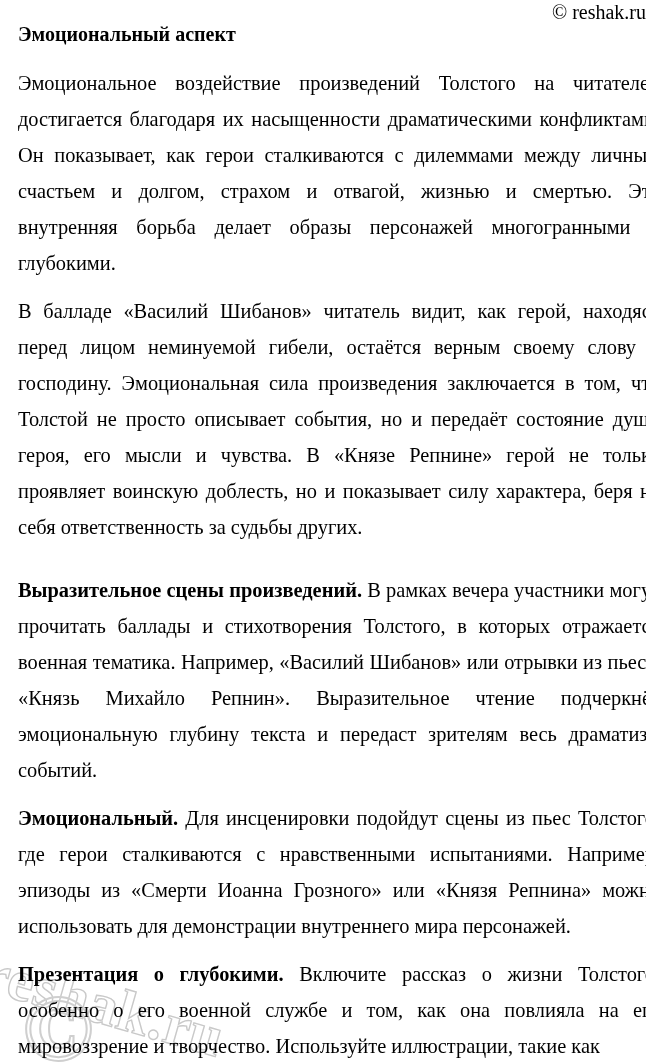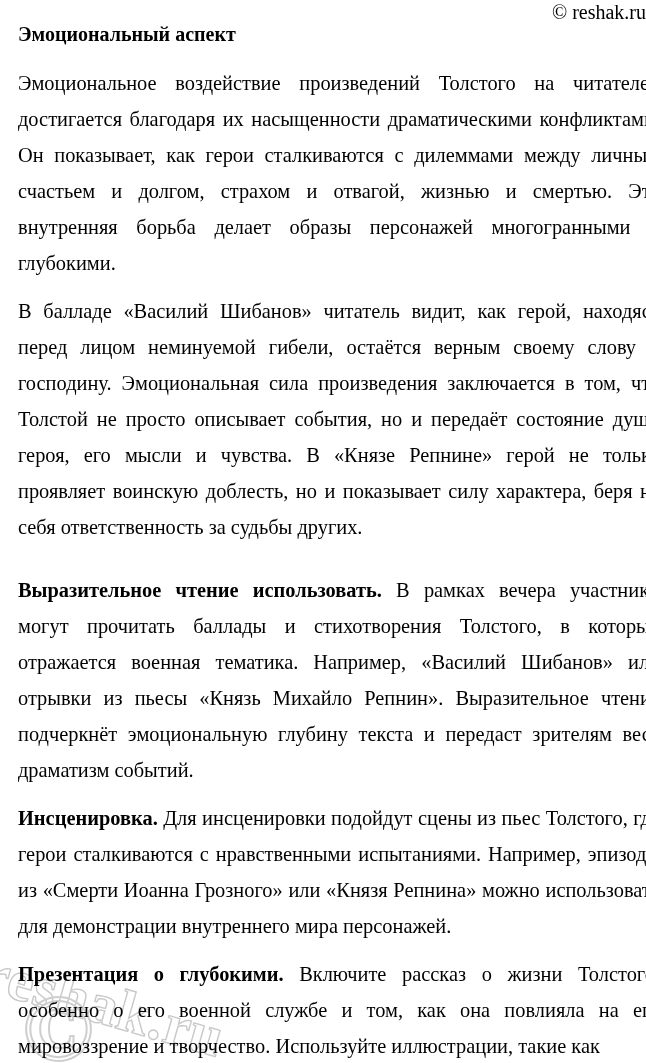--- a/index.html
+++ b/index.html
@@ -135,24 +135,24 @@
 
     <div class="gap-para"></div>
 
     <p class="para">В балладе «Василий Шибанов» читатель видит, как герой, находясь перед лицом неминуемой гибели, остаётся верным своему слову и господину. Эмоциональная сила произведения заключается в том, что Толстой не просто описывает события, но и передаёт состояние души героя, его мысли и чувства. В «Князе Репнине» герой не только проявляет воинскую доблесть, но и показывает силу характера, беря на себя ответственность за судьбы других.</p>
 
     <div class="gap-before-subheading"></div>
 
 
     <div class="gap-after-subheading"></div>
 
-    <p class="para"><span class="lead">Выразительное чтение использовать.</span><span> В рамках вечера участники могут прочитать баллады и стихотворения Толстого, в которых отражается военная тематика. Например, «Василий Шибанов» или отрывки из пьесы «Князь Михайло Репнин». Выразительное чтение подчеркнёт эмоциональную глубину текста и передаст зрителям весь драматизм событий.</span></p>
+    <p class="para"><span class="lead">Выразительное сцены произведений.</span><span> В рамках вечера участники могут прочитать баллады и стихотворения Толстого, в которых отражается военная тематика. Например, «Василий Шибанов» или отрывки из пьесы «Князь Михайло Репнин». Выразительное чтение подчеркнёт эмоциональную глубину текста и передаст зрителям весь драматизм событий.</span></p>
 
     <div class="gap-para"></div>
 
-    <p class="para"><span class="lead">Инсценировка.</span><span> Для инсценировки подойдут сцены из пьес Толстого, где герои сталкиваются с нравственными испытаниями. Например, эпизоды из «Смерти Иоанна Грозного» или «Князя Репнина» можно использовать для демонстрации внутреннего мира персонажей.</span></p>
+    <p class="para"><span class="lead">Эмоциональный.</span><span> Для инсценировки подойдут сцены из пьес Толстого, где герои сталкиваются с нравственными испытаниями. Например, эпизоды из «Смерти Иоанна Грозного» или «Князя Репнина» можно использовать для демонстрации внутреннего мира персонажей.</span></p>
 
     <div class="gap-para"></div>
 
     <p class="para"><span class="lead">Презентация о глубокими.</span><span> Включите рассказ о жизни Толстого, особенно о его военной службе и том, как она повлияла на его мировоззрение и творчество. Используйте иллюстрации, такие как</span></p>
 
   </div>
 </div>
 
 </body></html>

